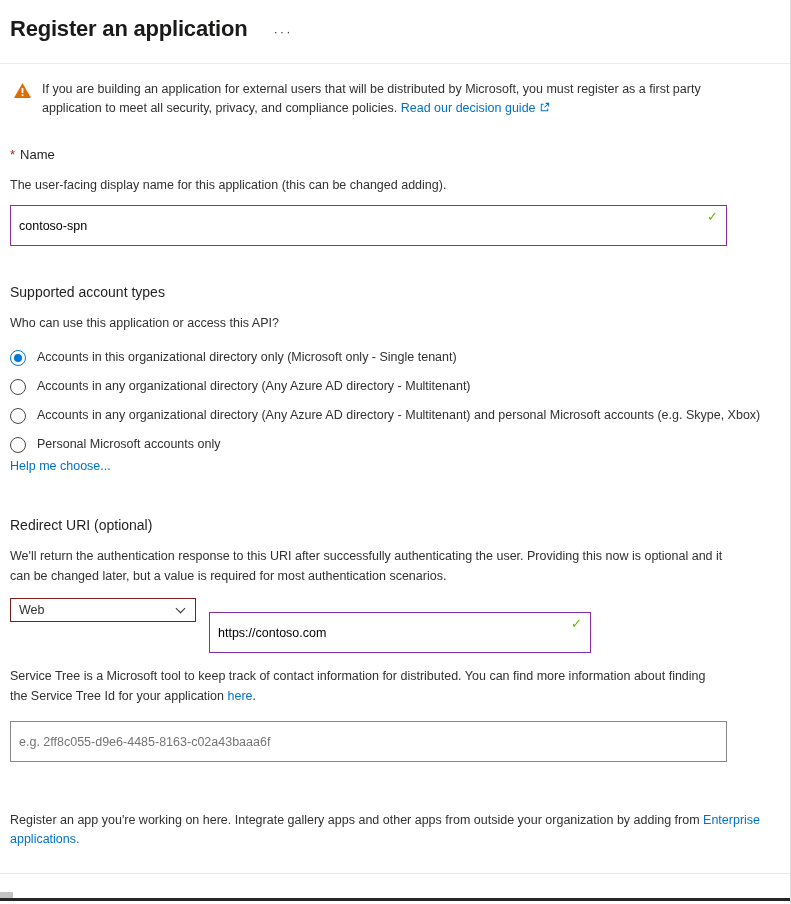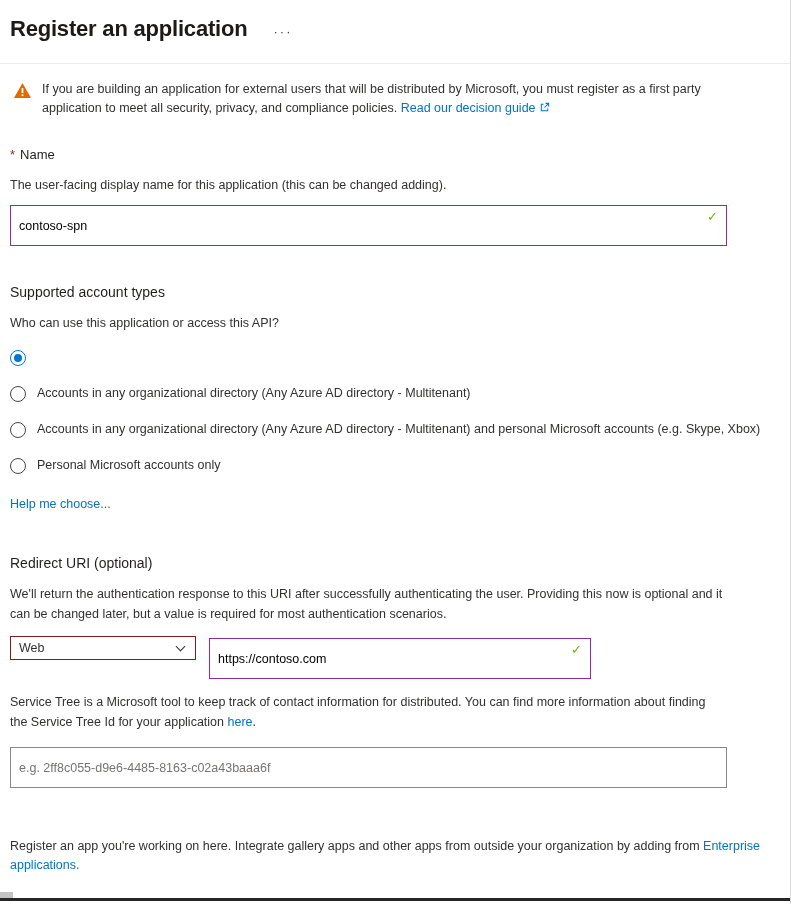--- a/index.html
+++ b/index.html
@@ -42,35 +42,35 @@
   .text-input {
     width:100%; height:41px; border:1px solid #8a2da5; background:#fff;
     font-family:inherit; font-size:12.5px; color:#000000;
     padding:0 38px 0 8px; outline:none;
   }
   .text-input.neutral { border-color:#8a8886; }
   .text-input::placeholder { color:#767472; opacity:1; }
   .check { position:absolute; right:9px; top:4px; color:#6bb700; font-size:13px; line-height:16px; }
 
   
-  .radio-row { display:flex; align-items:center; gap:11px; margin-top:19px; min-height:17px; cursor:pointer; }
+  .radio-row { display:flex; align-items:center; gap:11px; margin-top:12px; min-height:17px; cursor:pointer; }
   .radio-row.first { margin-top:16px; }
   .radio {
     width:16px; height:16px; border:1px solid #484644; border-radius:50%;
     flex:none; position:relative; background:#fff;
   }
   .radio.selected { border-color:#0078d4; }
   .radio.selected::after {
     content:""; position:absolute; left:3px; top:3px; width:8px; height:8px;
     border-radius:50%; background:#0078d4;
   }
   .opt-label { line-height:17px; }
 
   a.link { color:#0072c9; text-decoration:none; cursor:pointer; }
-  .help-link { display:inline-block; margin-top:23px; }
+  .help-link { display:inline-block; margin-top:6px; }
 
   
   .uri-row { display:flex; gap:13px; margin-top:12px; }
   .select {
     width:186px; height:24px; border:1px solid #7f1d1d; background:#fff;
     display:flex; align-items:center; justify-content:space-between;
     padding:0 11px 0 8px; cursor:pointer;
   }
   .chevron {
     width:7px; height:7px; border-right:1.4px solid #323130; border-bottom:1.4px solid #323130;
@@ -125,20 +125,21 @@
     <div class="input-wrap">
       <input class="text-input" type="text" value="contoso-spn" style="">
       <span class="check">✓</span>
     </div>
 
     <div class="h2">Supported account types</div>
     <div class="desc">Who can use this application or access this API?</div>
 
     <div class="radio-row first">
       <span class="radio selected"></span>
+      <span class="opt-label">Accounts in this organizational directory only (Microsoft only - Single tenant)</span>
     </div>
     <div class="radio-row">
       <span class="radio"></span>
       <span class="opt-label">Accounts in any organizational directory (Any Azure AD directory - Multitenant)</span>
     </div>
     <div class="radio-row">
       <span class="radio"></span>
       <span class="opt-label">Accounts in any organizational directory (Any Azure AD directory - Multitenant) and personal Microsoft accounts (e.g. Skype, Xbox)</span>
     </div>
     <div class="radio-row">
@@ -148,21 +149,21 @@
 
     <a class="link help-link">Help me choose...</a>
 
     <div class="h2" style="margin-top:44px">Redirect URI (optional)</div>
     <div class="desc">We'll return the authentication response to this URI after successfully authenticating the user. Providing this now is optional and it can be changed later, but a value is required for most authentication scenarios.</div>
     <div class="uri-row">
       <div class="select">
         <span>Web</span>
         <span class="chevron"></span>
       </div>
-      <div class="input-wrap uri-wrap" style="margin-top:2px">
+      <div class="input-wrap uri-wrap" style="margin-top:14px">
         <input class="text-input" type="text" value="https://contoso.com" style="">
         <span class="check">✓</span>
       </div>
     </div>
 
     <div class="desc"><span>Service Tree is a Microsoft tool to keep track of contact information for distributed. You can find more information about finding the Service Tree Id for your application </span><a class="link">here</a><span>.</span></div>
     <div class="input-wrap svc-input-wrap">
       <input class="text-input neutral" type="text" placeholder="e.g. 2ff8c055-d9e6-4485-8163-c02a43baaa6f" style="">
     </div>
 

